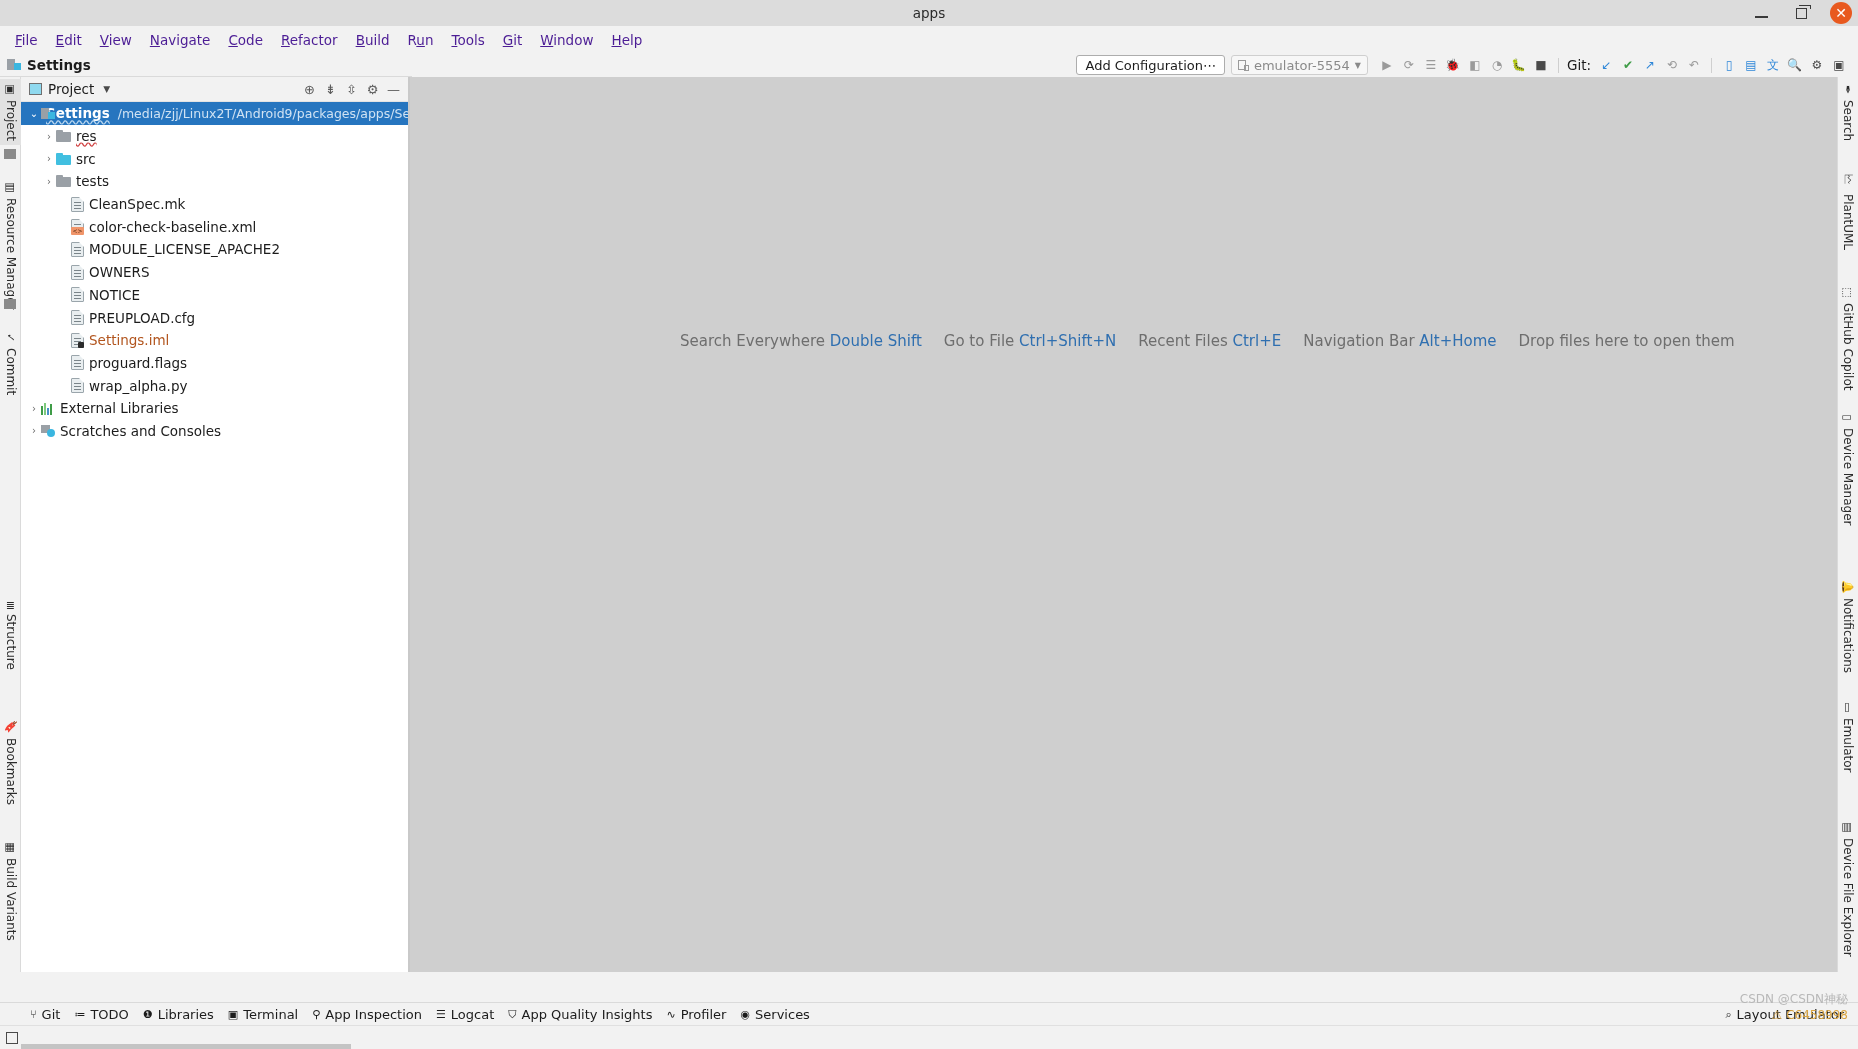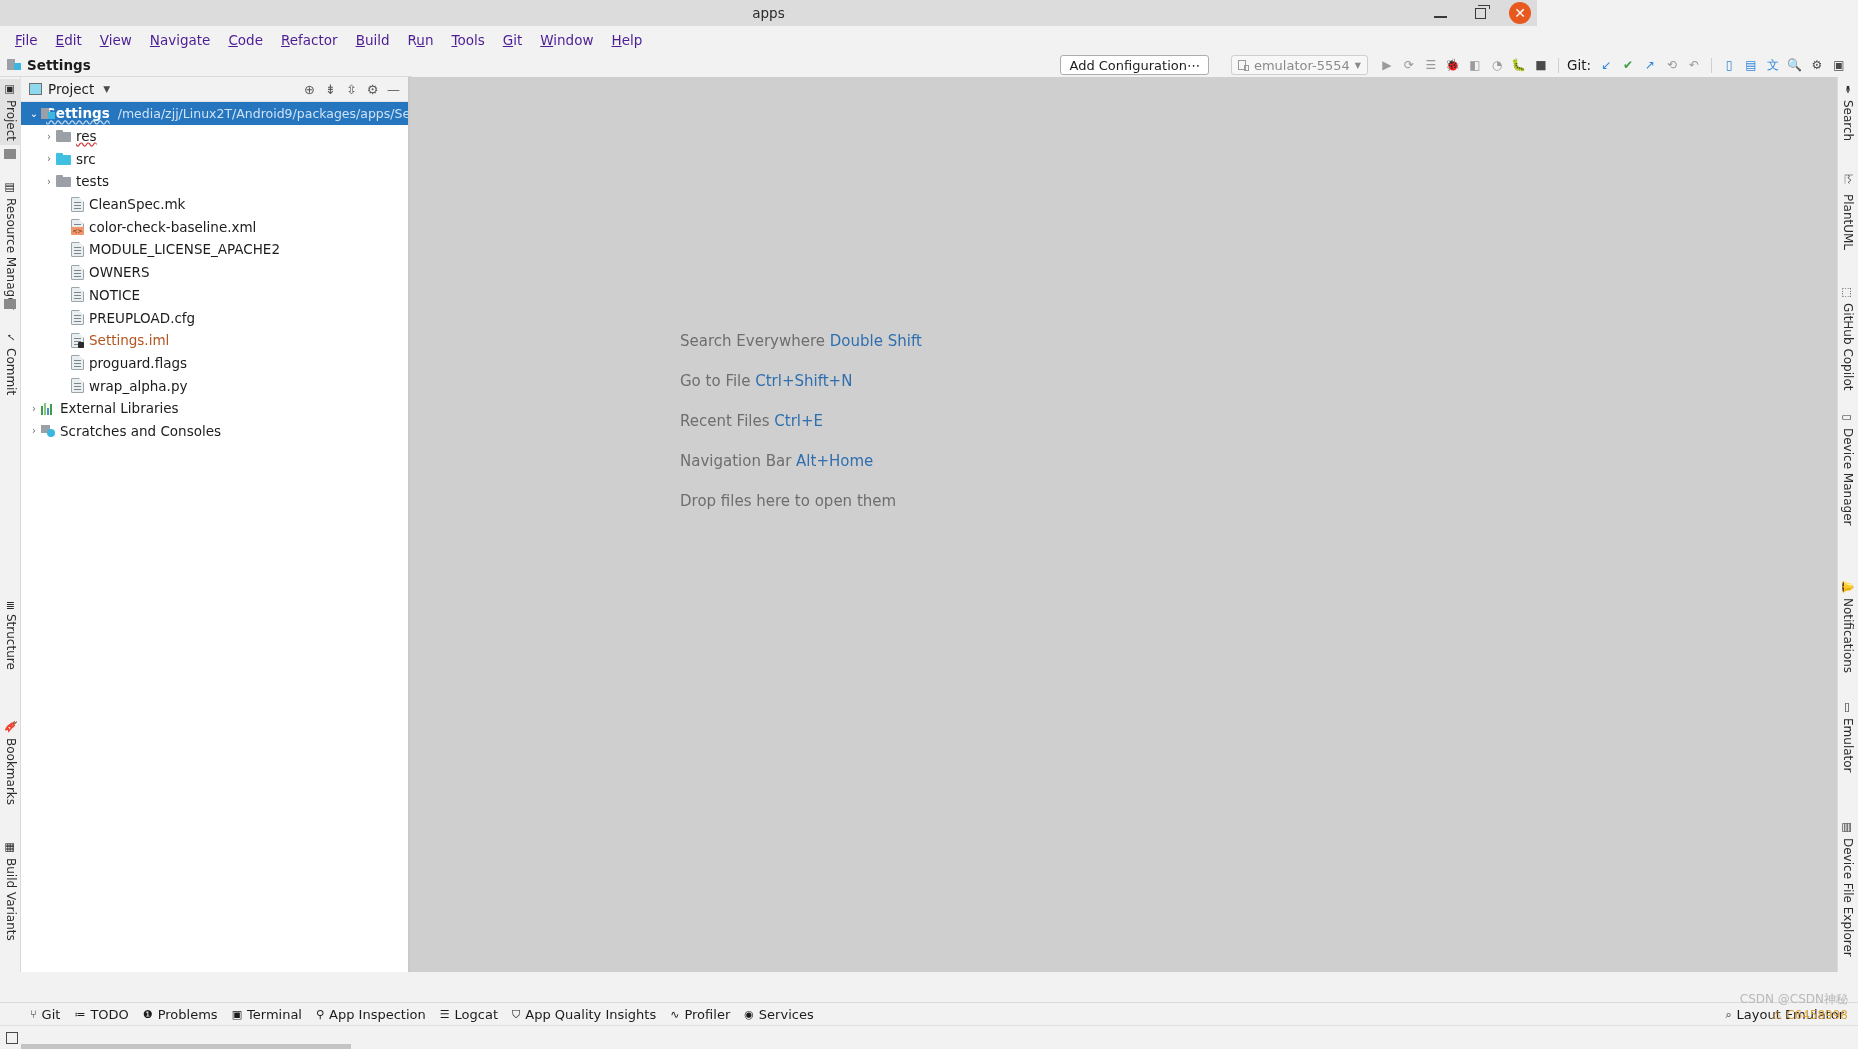--- a/index.html
+++ b/index.html
@@ -9,21 +9,21 @@
     overflow: hidden;
     font-family: "DejaVu Sans", "Liberation Sans", sans-serif;
     font-size: 13px;
     color: #1c1c1c;
     background: #f2f2f2;
   }
   #app { position: relative; width: 1858px; height: 1049px; }
 
   
   .titlebar {
-    position: absolute; left: 0; top: 0; width: 1537px; height: 26px;
+    position: absolute; left: 0; top: 0; width: 1858px; height: 26px;
     background: #dcdcdc;
     display: flex; align-items: center; justify-content: center;
   }
   .titlebar .title { font-size: 13.5px; color: #2b2b2b; }
   .win-controls {
     position: absolute; right: 6px; top: 0; height: 26px;
     display: flex; align-items: center; gap: 18px;
   }
   .win-btn { width: 22px; height: 22px; display: flex; align-items: center; justify-content: center; }
   .win-min { width: 13px; height: 2px; background: #3a3a3a; margin-top: 7px; }
@@ -66,21 +66,21 @@
 
   
   .toolbar {
     position: absolute; left: 412px; top: 53px; width: 1446px; height: 24px;
     background: #f2f2f2; display: flex; align-items: center;
     justify-content: flex-end; padding-right: 8px; gap: 0px;
   }
   .add-config {
     height: 20px; padding: 0 8px; background: #ffffff; border: 1px solid #adadad;
     border-radius: 3px; font-size: 13px; display: flex; align-items: center;
-    color: #1c1c1c; margin-right: 22px;
+    color: #1c1c1c; margin-right: 6px;
   }
   .device-sel {
     height: 20px; padding: 0 6px; background: #f7f7f7; border: 1px solid #cfcfcf;
     border-radius: 3px; font-size: 13px; display: flex; align-items: center; gap: 5px;
     color: #8a8a8a; margin-right: 8px;
   }
   .tb-ico {
     width: 22px; height: 22px; display: flex; align-items: center; justify-content: center;
     color: #9a9a9a; font-size: 12px;
   }
@@ -198,21 +198,21 @@
     position: absolute; bottom: 0; width: 2px; display: block;
   }
   .scratch-icon { width: 14px; height: 13px; position: relative; flex: none; }
 
   
   .editor {
     position: absolute; left: 410px; top: 77px; right: 21px; bottom: 77px;
     background: #cfcfcf;
   }
   .hints {
-    position: absolute; left: 270px; top: 255px; display: flex; flex-direction: column; gap: 22px;
+    position: absolute; left: 270px; top: 255px; display: flex; flex-direction: row; gap: 22px;
   }
   .hint { font-size: 15px; color: #6e6e6e; }
   .hint b { color: #2f6fb0; font-weight: normal; }
 
   
   .bottombar {
     position: absolute; left: 0; bottom: 24px; width: 1858px; height: 23px;
     background: #f2f2f2; display: flex; align-items: center; padding-left: 28px;
     border-top: 1px solid #dadada;
   }
@@ -569,21 +569,21 @@
       <div class="btab">
         <span style="font-size: 11px;">⑂</span>
         <span>Git</span>
       </div>
       <div class="btab">
         <span style="font-size: 11px;">≔</span>
         <span>TODO</span>
       </div>
       <div class="btab">
         <span style="font-size: 11px;">❶</span>
-        <span>Problems</span>
+        <span>Libraries</span>
       </div>
       <div class="btab">
         <span style="font-size: 11px;">▣</span>
         <span>Terminal</span>
       </div>
       <div class="btab">
         <span style="font-size: 11px;">⚲</span>
         <span>App Inspection</span>
       </div>
       <div class="btab">

